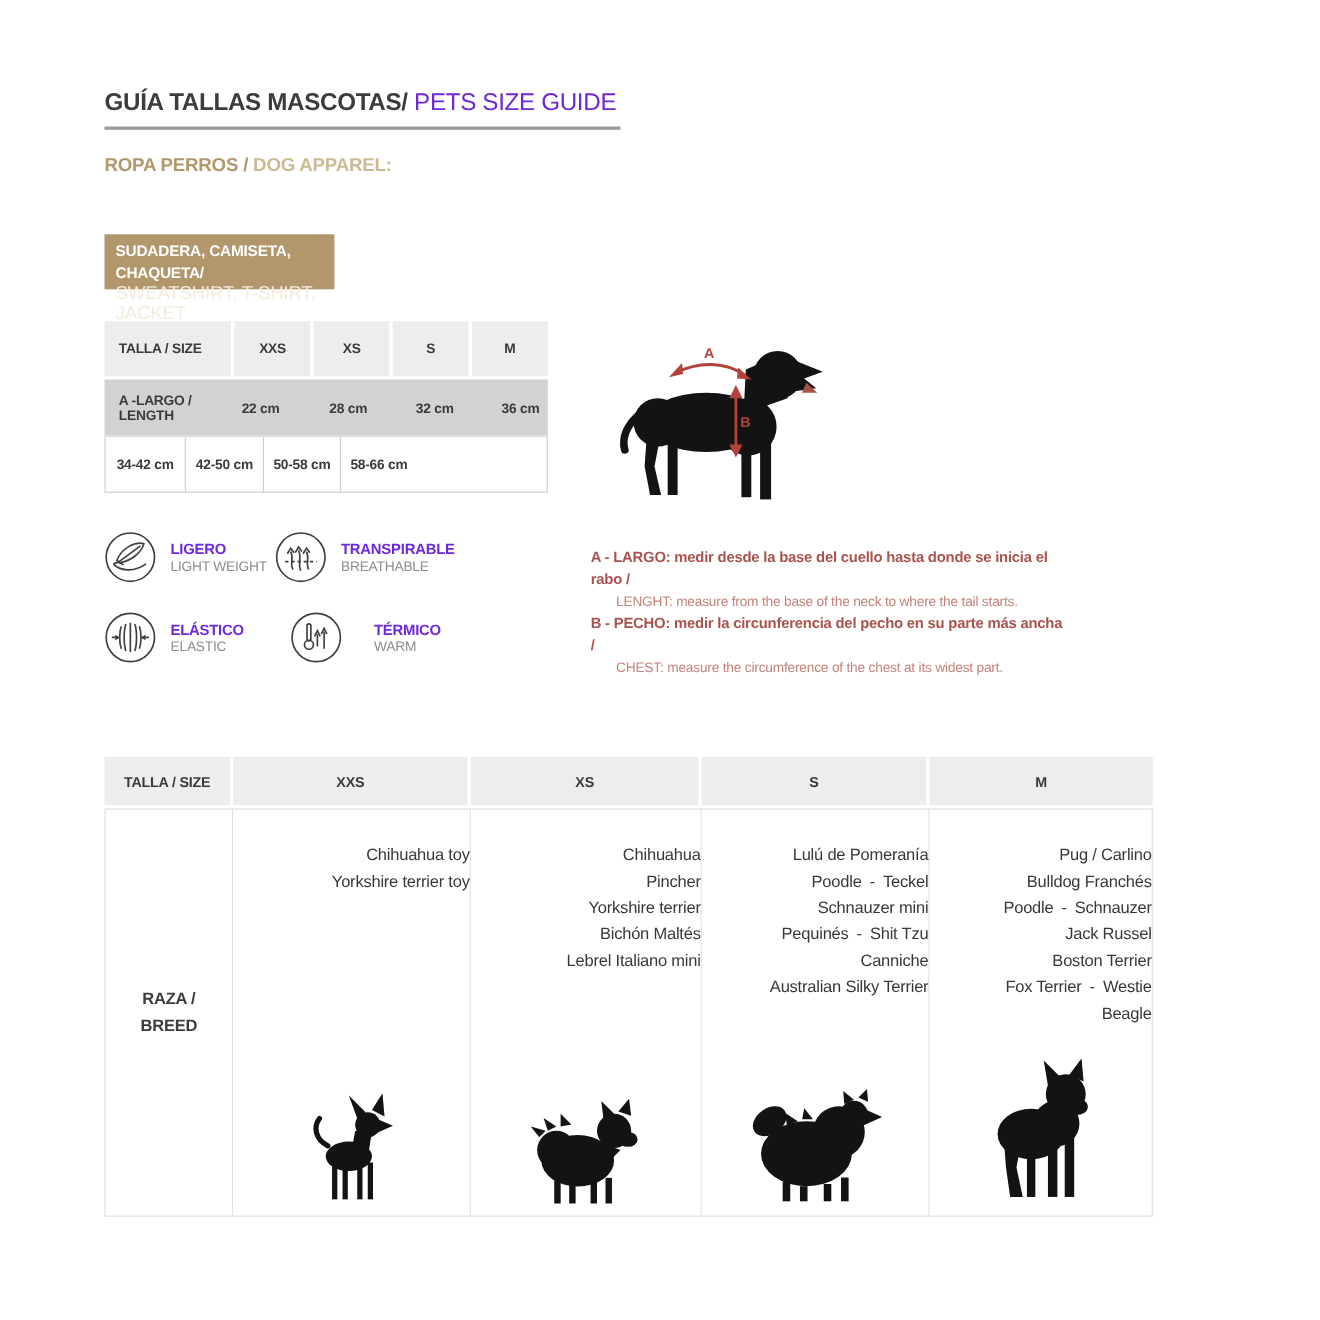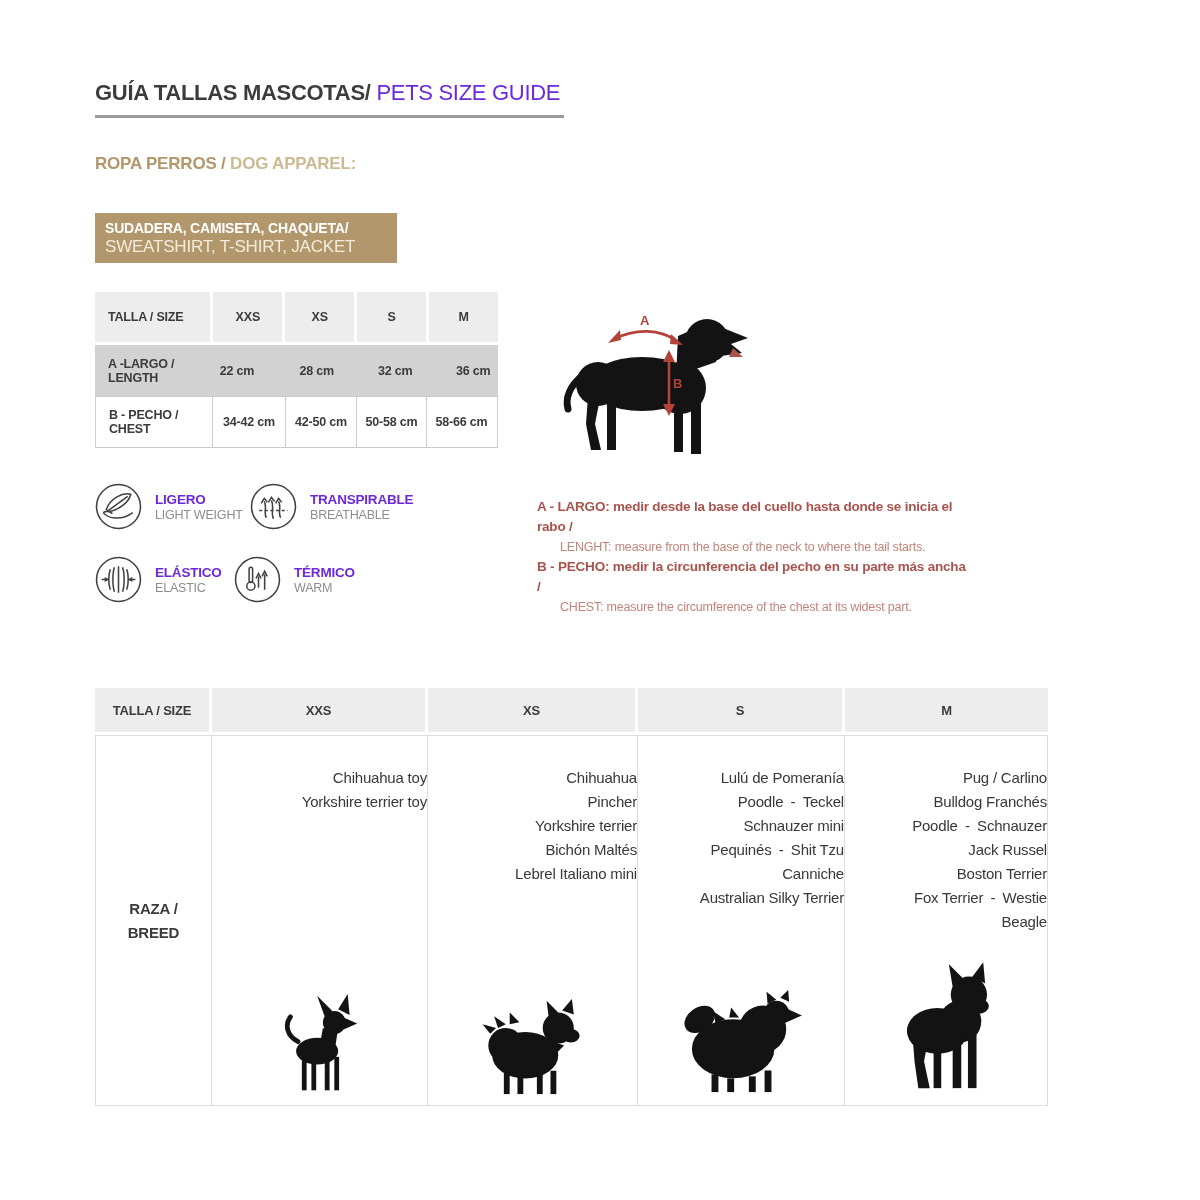--- a/index.html
+++ b/index.html
@@ -8,26 +8,26 @@
     font-family:"Liberation Sans",sans-serif;color:#3b3b3b;
   }
   
   .title{
     position:absolute;left:95px;top:80px;font-size:22px;font-weight:bold;
     letter-spacing:-0.3px;border-bottom:3px solid #9a9a9a;padding-bottom:9px;padding-right:4px;
     white-space:nowrap;
   }
   .title .t-en{color:#6d28d9;font-weight:normal;}
   .title .t-es{color:#3c3c3c;}
-  .subtitle{position:absolute;left:95px;top:140px;font-size:17px;font-weight:bold;letter-spacing:-0.2px;margin-top:14px;}
+  .subtitle{position:absolute;left:95px;top:140px;font-size:17px;font-weight:bold;letter-spacing:-0.2px;}
   .subtitle .s-es{color:#b1976b;}
   .subtitle .s-en{color:#ccba93;}
   
   .banner{
-    position:absolute;left:95px;top:213px;width:302px;height:50px;background:#b1976b;
+    position:absolute;left:95px;top:213px;width:209px;height:50px;background:#b1976b;
     box-sizing:border-box;padding:5px 10px;color:#fff;
   }
   .banner .b1{font-size:14px;font-weight:bold;letter-spacing:-0.2px;line-height:20px;}
   .banner .b2{font-size:17px;color:#f3ecdc;letter-spacing:-0.2px;line-height:18px;}
   
   .size-table{position:absolute;left:95px;top:292px;width:403px;}
   .st-row{display:flex;}
   .st-header{gap:3px;margin-bottom:3px;}
   .st-header .cell{background:#ededed;height:50px;}
   .st-rowA{background:#d2d2d2;height:51px;gap:28px;}
@@ -91,21 +91,20 @@
       <div class="cell c4">M</div>
     </div>
     <div class="st-row st-rowA">
       <div class="cell c0">A -LARGO / LENGTH</div>
       <div class="cell c1">22 cm</div>
       <div class="cell c2">28 cm</div>
       <div class="cell c3">32 cm</div>
       <div class="cell c4">36 cm</div>
     </div>
     <div class="st-row st-rowB">
-      <div class="cell c0">B - PECHO / CHEST</div>
       <div class="cell c1">34-42 cm</div>
       <div class="cell c2">42-50 cm</div>
       <div class="cell c3">50-58 cm</div>
       <div class="cell c4">58-66 cm</div>
     </div>
   </div>
 
   <div class="diagram">
     <svg width="200" height="165" viewBox="0 0 200 165">
       <g fill="#131313">
@@ -188,21 +187,21 @@
         <polygon points="14,23 9.5,20.6 9.5,25.4"></polygon>
         <polygon points="32,23 36.5,20.6 36.5,25.4"></polygon>
       </g>
     </svg>
     <div>
       <div class="f-es">ELÁSTICO</div>
       <div class="f-en">ELASTIC</div>
     </div>
   </div>
 
-  <div class="feature" style="left:234px;top:556px;">
+  <div class="feature" style="left:264px;top:556px;gap:16px;">
     <svg class="f-icon" viewBox="0 0 46 46">
       <g stroke="#404040" stroke-width="1.5" fill="none">
         <circle cx="23" cy="23" r="21.5"></circle>
         <rect x="14.8" y="11" width="3.4" height="15" rx="1.7"></rect>
         <circle cx="16.5" cy="29.5" r="4"></circle>
         <path d="M24,31 L24,20"></path>
         <path d="M21.5,22 L24,17 L26.5,22"></path>
         <path d="M30,33 L30,18"></path>
         <path d="M27.5,20 L30,15 L32.5,20"></path>
       </g>

